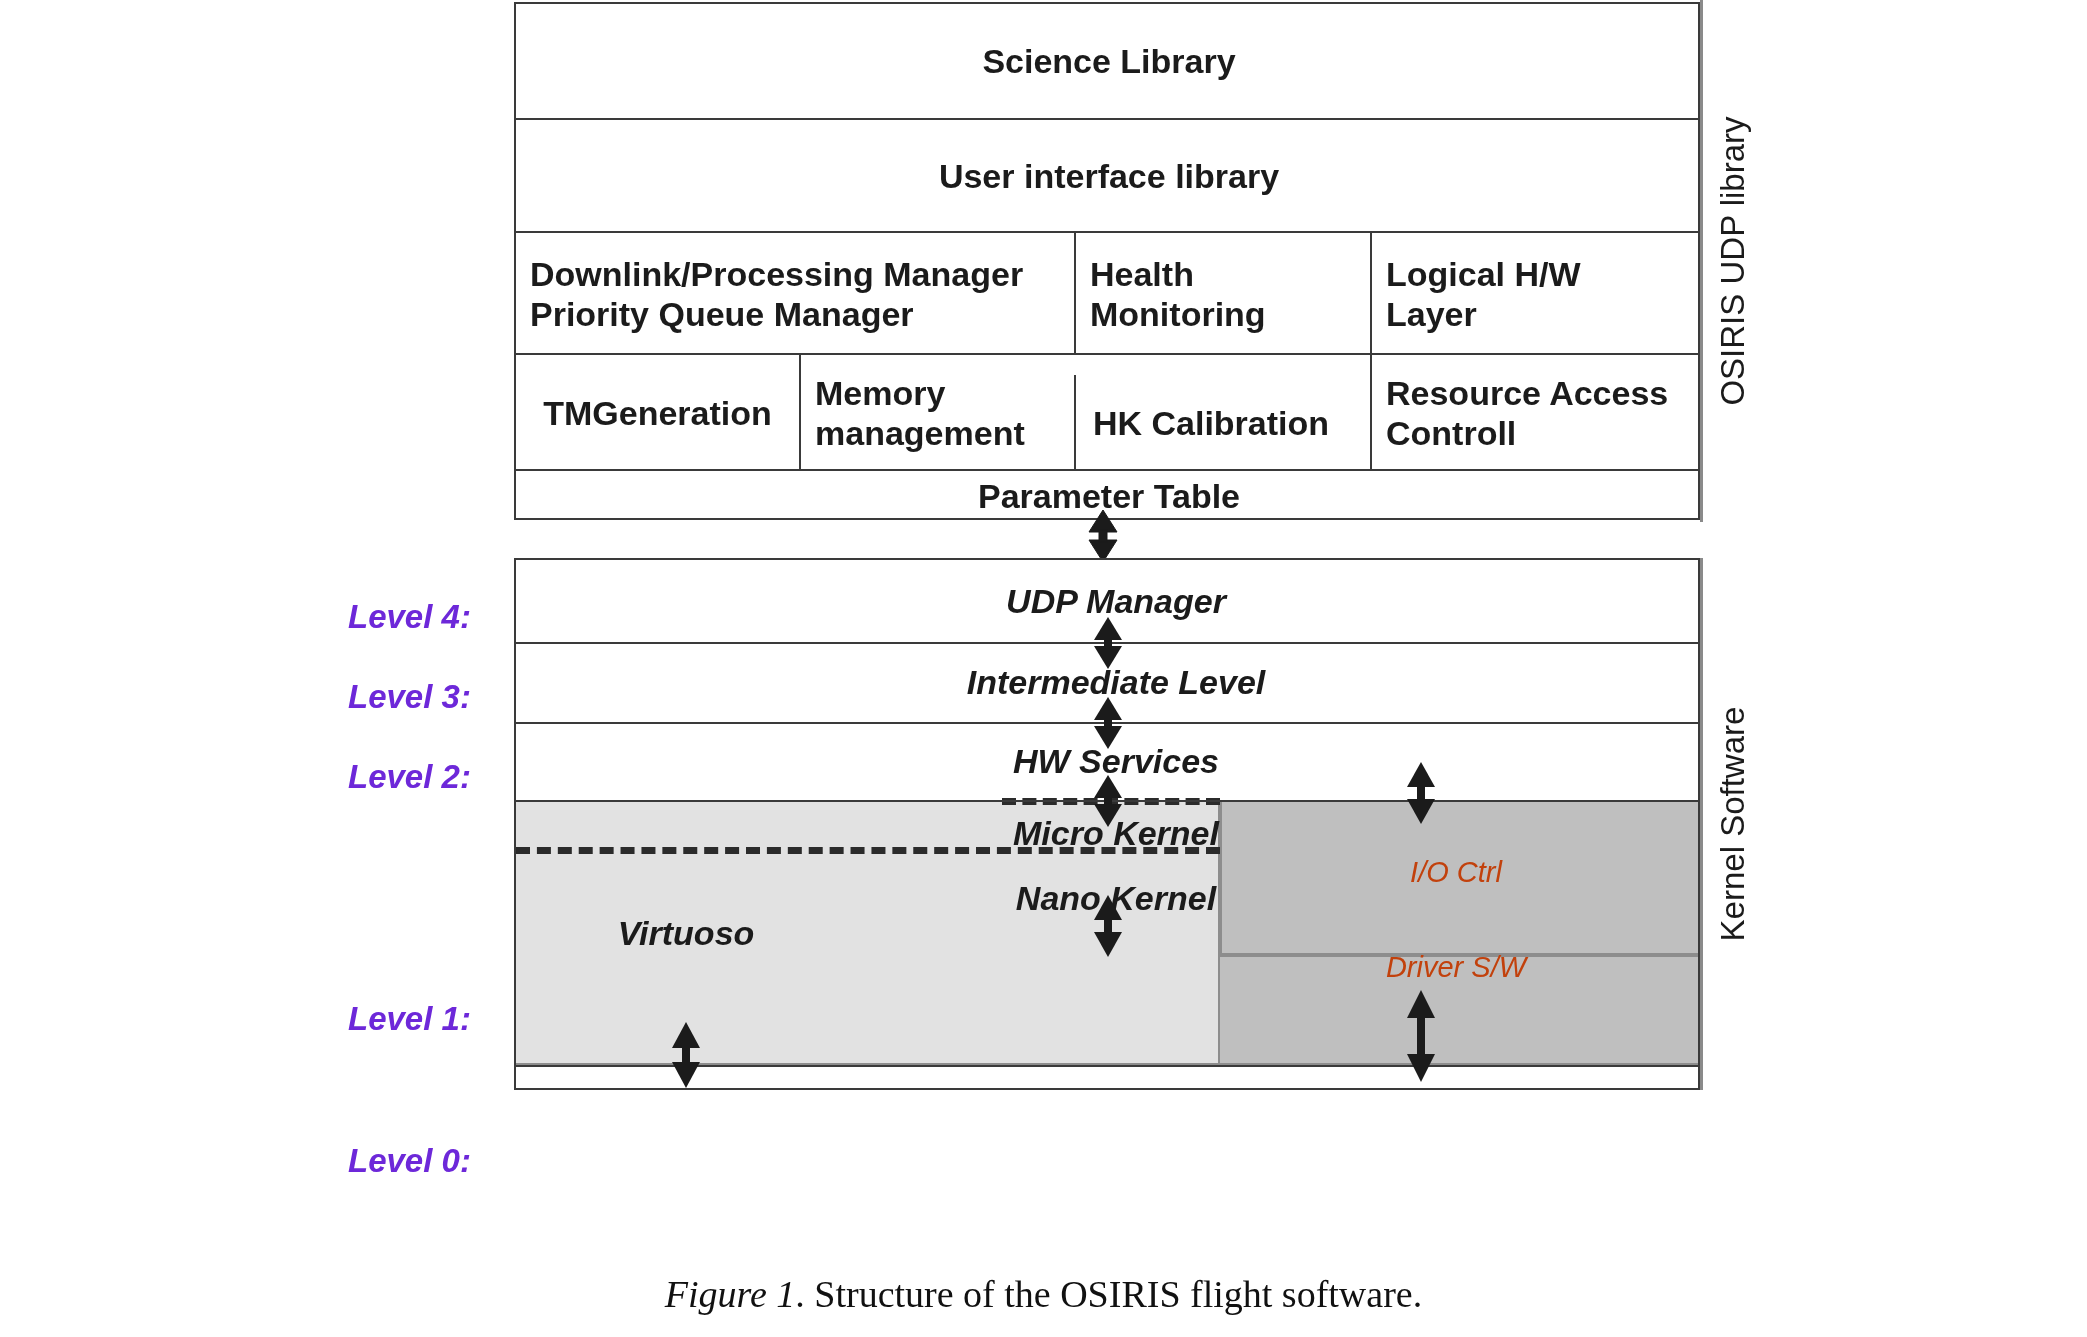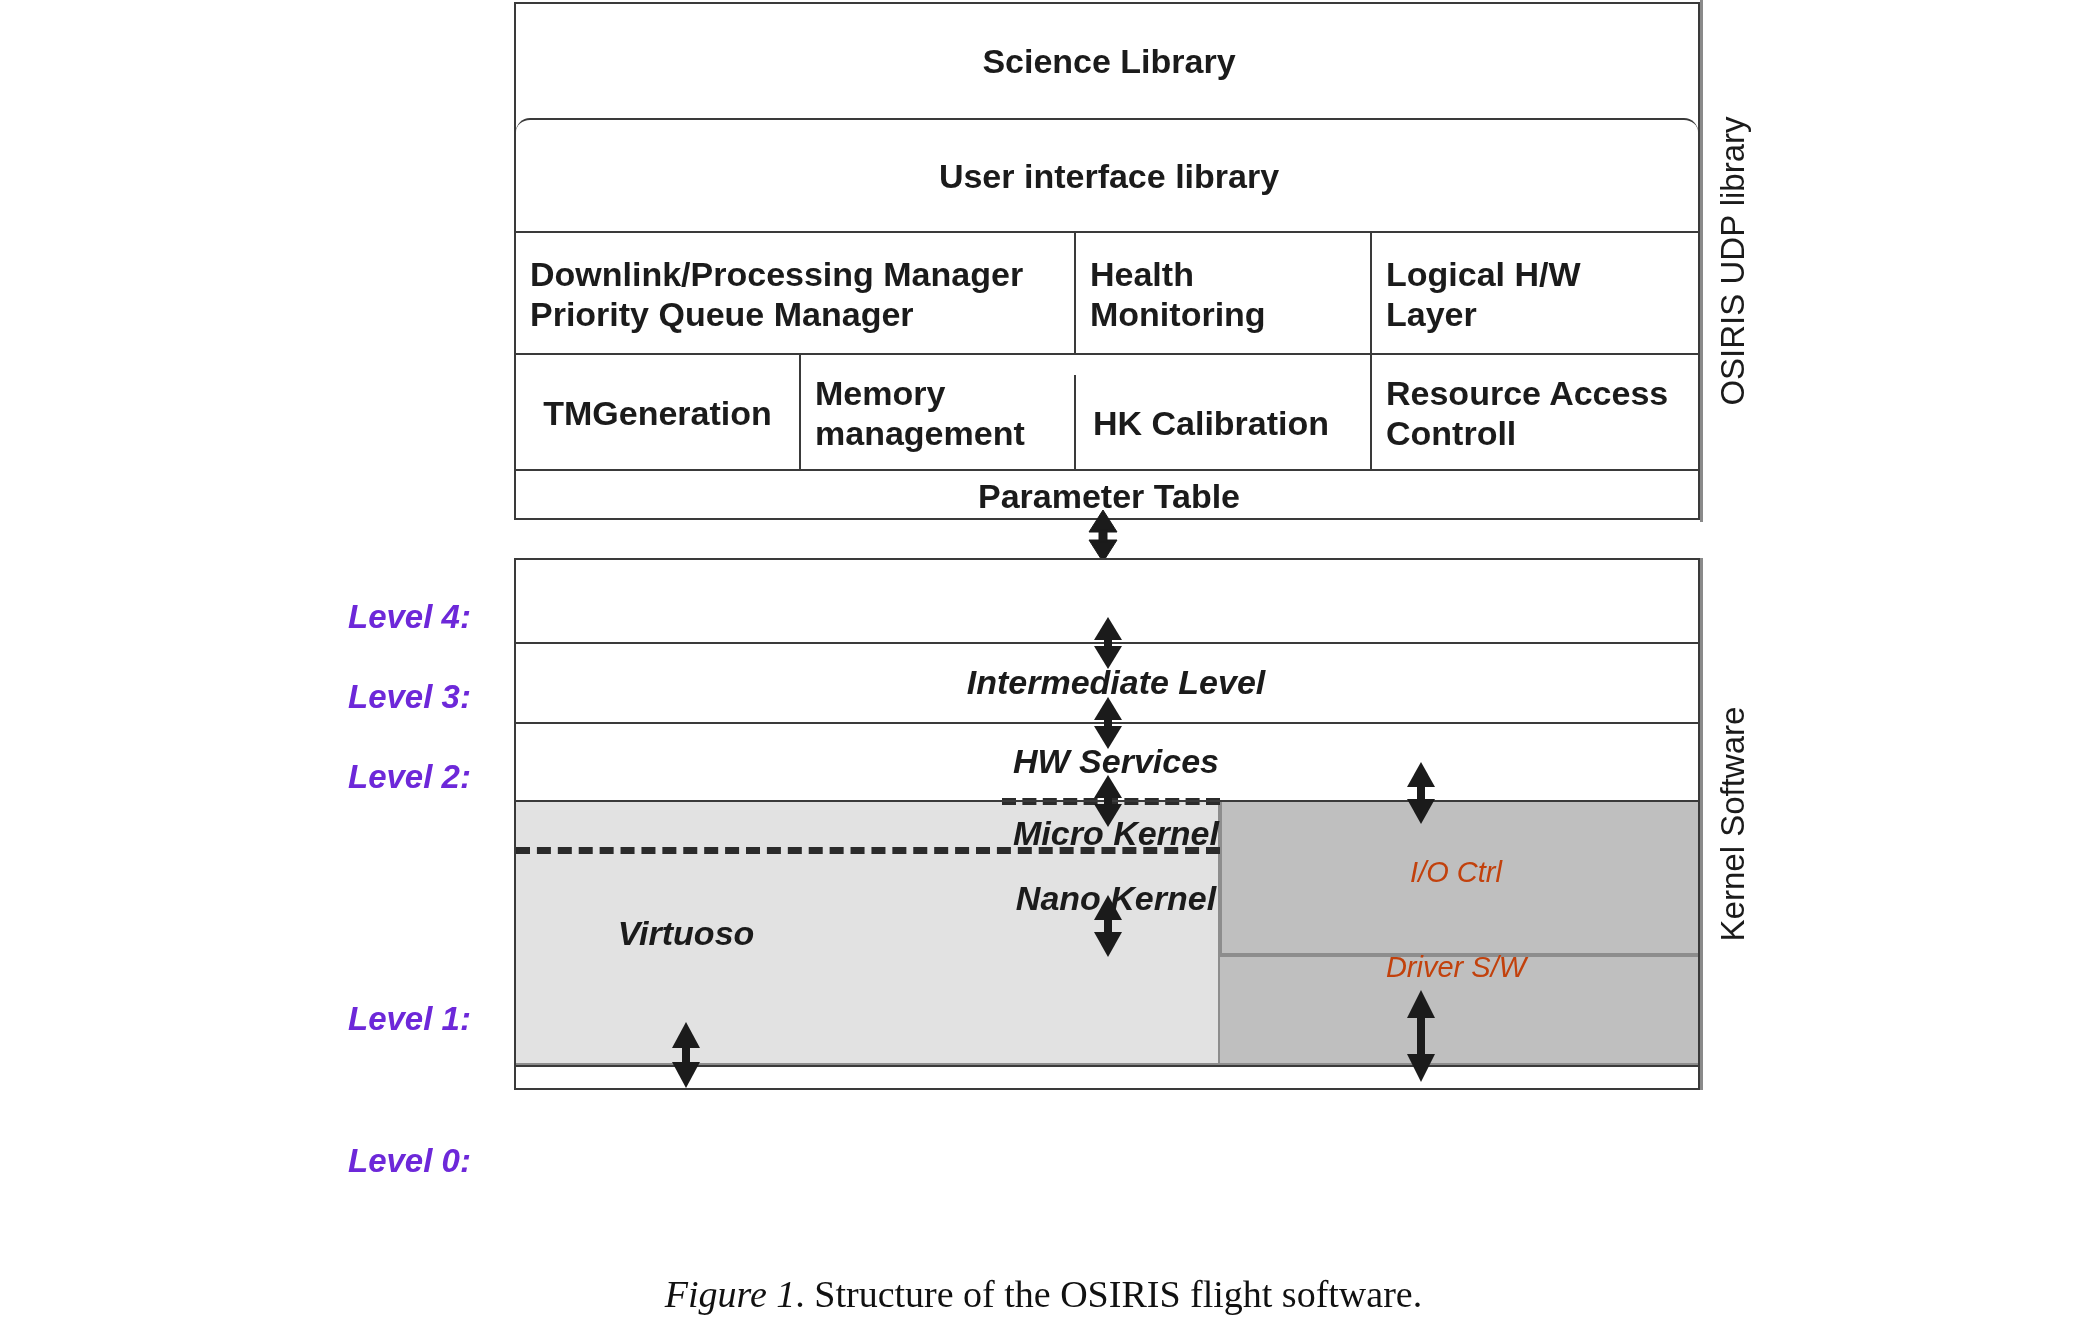--- a/index.html
+++ b/index.html
@@ -36,21 +36,21 @@
     top: 2px;
     width: 1186px;
     height: 518px;
     border: 2px solid #3a3a3a;
     background: #ffffff;
   }
 
   .urow { position: absolute; left: 0; right: 0; }
 
   #row-science     { top: 0px;   height: 114px; }
-  #row-ui          { top: 114px; height: 113px; border-radius: 14px; }
+  #row-ui          { top: 114px; height: 113px; }
   #row-mid         { top: 227px; height: 122px; }
   #row-low         { top: 349px; height: 116px; padding-left: 44px; }
   #row-param       { top: 465px; height: 51px;  }
 
   .urow + .urow { border-top: 2px solid #3a3a3a; }
 
   .ucell { position: absolute; top: 0; bottom: 0; box-sizing: border-box; padding: 0 14px; }
 
   .ucell.divider-left { border-left: 2px solid #3a3a3a; }
 
@@ -292,20 +292,21 @@
   <div class="abs" id="dash-long"></div>
   <div class="abs" id="dash-short"></div>
 
   <div class="lrow" id="lrow-4"></div>
   <div class="lrow" id="lrow-3"></div>
   <div class="lrow" id="lrow-2"></div>
   <div class="lrow" id="lrow-1"></div>
 
   <div class="abs" style="left:0;top:505px;width:1186px;height:0;border-top:2px solid #3a3a3a;"></div>
 
+  <div class="abs ctr kern-title" style="left:400px;top:0px;width:400px;height:82px;">UDP Manager</div>
 
   <div class="abs ctr kern-title" style="left:400px;top:82px;width:400px;height:80px;">Intermediate Level</div>
 
   <div class="abs ctr kern-title" style="left:400px;top:162px;width:400px;height:78px;">HW Services</div>
 
   <div class="abs ctr kern-title" style="left:400px;top:245px;width:400px;height:56px;">Micro Kernel</div>
 
   <div class="abs ctr kern-title" style="left:400px;top:310px;width:400px;height:56px;">Nano Kernel</div>
 
   <div class="abs ctr kern-title" style="left:0px;top:345px;width:340px;height:56px;">Virtuoso</div>

